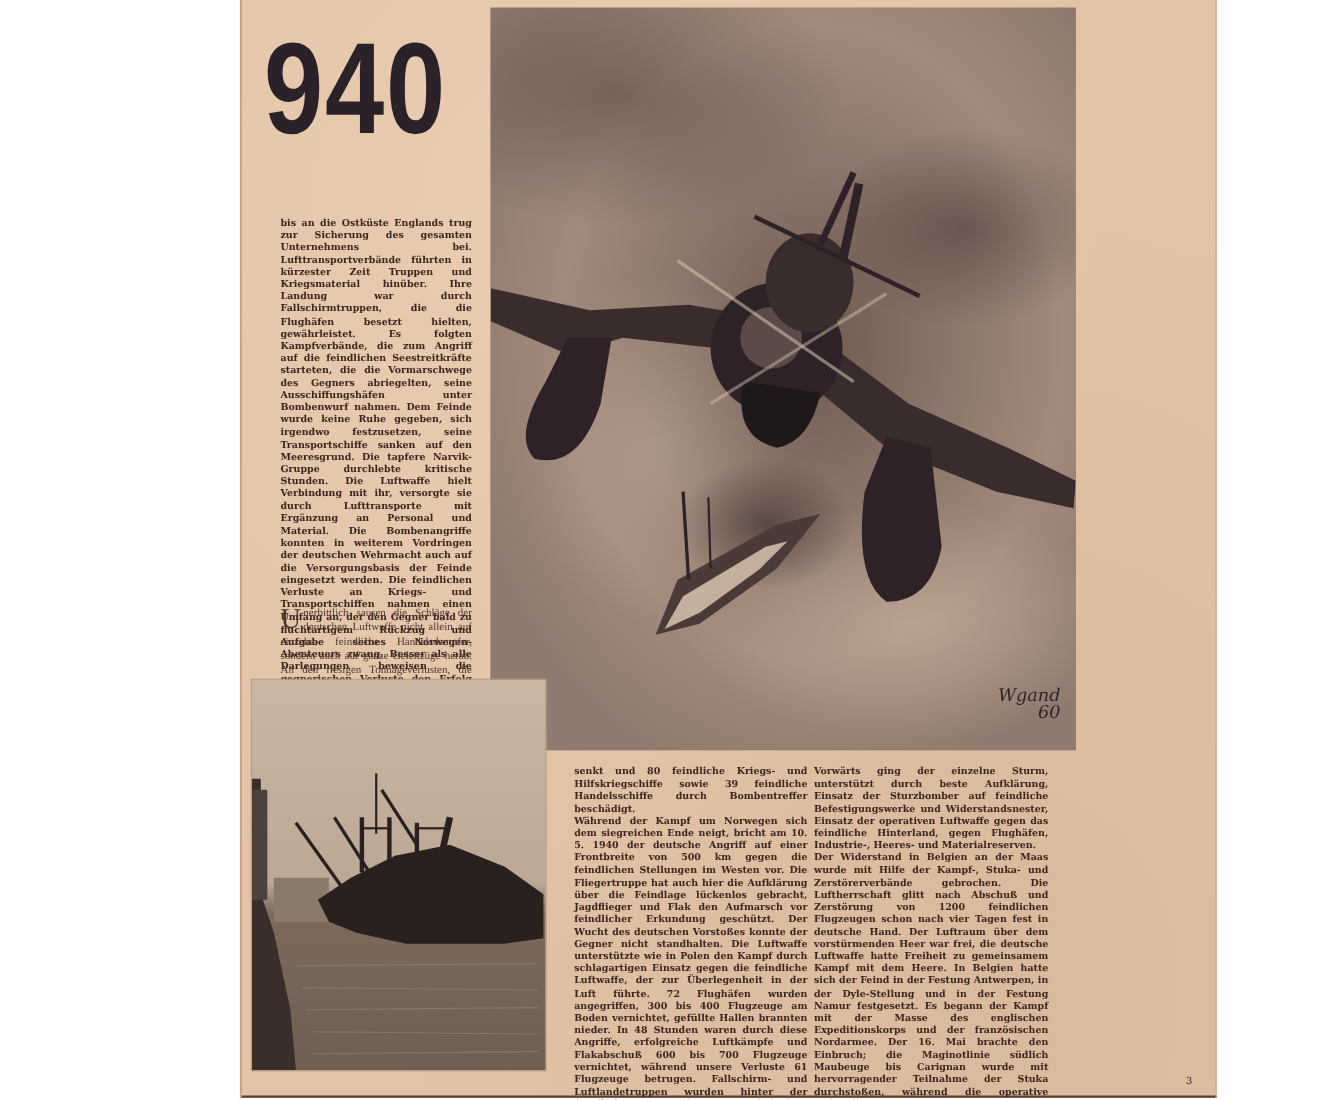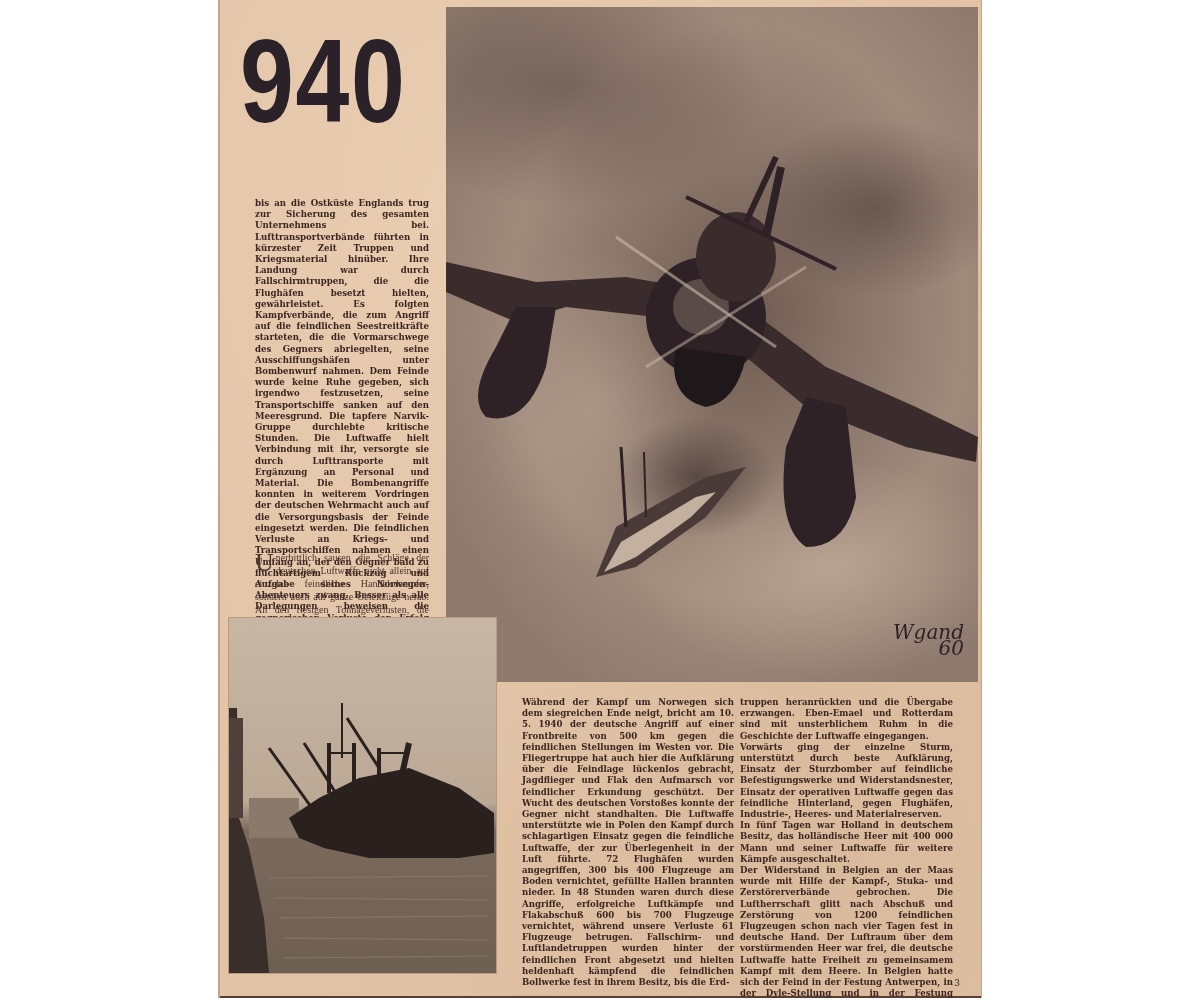--- a/index.html
+++ b/index.html
@@ -2,21 +2,21 @@
 <html><head>
   <meta charset="utf-8">
   <style>
     html, body { margin: 0; padding: 0; }
     body {
       width: 1200px; height: 1000px; background: #ffffff;
       position: relative; overflow: hidden;
       font-family: "DejaVu Serif", serif;
     }
     .page {
-      position: absolute; left: 218px; top: 0; width: 764px; height: 998px;
+      position: absolute; left: 218px; top: 0; width: 888px; height: 998px;
       background: #e2c3a6;
       background-image:
         radial-gradient(ellipse at 30% 20%, rgba(255,235,210,0.25), transparent 60%),
         radial-gradient(ellipse at 80% 90%, rgba(160,120,90,0.12), transparent 60%);
       box-shadow: inset 2px 0 0 #c8a484, inset -1px 0 0 #c8a484, inset 0 -2px 0 #5a3e33;
     }
     .year {
       position: absolute; left: 22px; top: 22px;
       font-family: "Liberation Sans", sans-serif; font-weight: bold;
       font-size: 118px; line-height: 1; color: #2a2228;
@@ -45,21 +45,21 @@
     .illustration {
       position: absolute; left: 228px; top: 7px; width: 532px; height: 675px;
       background:
         radial-gradient(ellipse at 55% 45%, #6e5a50 0%, #8a766a 30%, #a08a7c 55%, #8e7a6e 80%),
         #8e7a6e;
       overflow: hidden;
     }
     .illustration svg { position: absolute; left: 0; top: 0; }
     .signature {
       position: absolute; right: 14px; bottom: 26px; color: #2e2226;
-      font-family: "DejaVu Serif", serif; font-style: italic; font-size: 20px; line-height: 16px;
+      font-family: "DejaVu Serif", serif; font-style: italic; font-size: 16px; line-height: 16px;
       text-align: right;
       margin-left: 10px;
     }
     .photo {
       position: absolute; left: 10px; top: 617px; width: 267px; height: 355px;
       background: linear-gradient(#c8b7a5 0%, #bba996 52%, #7b6a5c 60%, #6e5f53 100%);
       overflow: hidden; border: 1px solid #b89c80;
     }
     .photo svg { position: absolute; left: 0; top: 0; }
     .page-number {
@@ -154,25 +154,24 @@
         <line x1="40" y1="260" x2="260" y2="258"></line>
         <line x1="45" y1="280" x2="260" y2="282"></line>
         <line x1="50" y1="300" x2="260" y2="298"></line>
         <line x1="55" y1="320" x2="260" y2="322"></line>
         <line x1="55" y1="340" x2="260" y2="338"></line>
       </g>
     </svg>
   </div>
 
   <div class="col col2">
+    <p>senkt und 80 feindliche Kriegs- und Hilfskriegschiffe sowie 39 feindliche Handelsschiffe durch Bombentreffer beschädigt.</p>
     <p>Während der Kampf um Norwegen sich dem siegreichen Ende neigt, bricht am 10. 5. 1940 der deutsche Angriff auf einer Frontbreite von 500 km gegen die feindlichen Stellungen im Westen vor. Die Fliegertruppe hat auch hier die Aufklärung über die Feindlage lückenlos gebracht, Jagdflieger und Flak den Aufmarsch vor feindlicher Erkundung geschützt. Der Wucht des deutschen Vorstoßes konnte der Gegner nicht standhalten. Die Luftwaffe unterstützte wie in Polen den Kampf durch schlagartigen Einsatz gegen die feindliche Luftwaffe, der zur Überlegenheit in der Luft führte. 72 Flughäfen wurden angegriffen, 300 bis 400 Flugzeuge am Boden vernichtet, gefüllte Hallen brannten nieder. In 48 Stunden waren durch diese Angriffe, erfolgreiche Luftkämpfe und Flakabschuß 600 bis 700 Flugzeuge vernichtet, während unsere Verluste 61 Flugzeuge betrugen. Fallschirm- und Luftlandetruppen wurden hinter der feindlichen Front abgesetzt und hielten heldenhaft kämpfend die feindlichen Bollwerke fest in ihrem Besitz, bis die Erd-</p>
   </div>
 
 
   <div class="col col3">
-    <p>truppen heranrückten und die Übergabe erzwangen. Eben-Emael und Rotterdam sind mit unsterblichem Ruhm in die Geschichte der Luftwaffe eingegangen.</p>
     <p>Vorwärts ging der einzelne Sturm, unterstützt durch beste Aufklärung, Einsatz der Sturzbomber auf feindliche Befestigungswerke und Widerstandsnester, Einsatz der operativen Luftwaffe gegen das feindliche Hinterland, gegen Flughäfen, Industrie-, Heeres- und Materialreserven.</p>
-    <p>In fünf Tagen war Holland in deutschem Besitz, das holländische Heer mit 400 000 Mann und seiner Luftwaffe für weitere Kämpfe ausgeschaltet.</p>
     <p>Der Widerstand in Belgien an der Maas wurde mit Hilfe der Kampf-, Stuka- und Zerstörerverbände gebrochen. Die Luftherrschaft glitt nach Abschuß und Zerstörung von 1200 feindlichen Flugzeugen schon nach vier Tagen fest in deutsche Hand. Der Luftraum über dem vorstürmenden Heer war frei, die deutsche Luftwaffe hatte Freiheit zu gemeinsamem Kampf mit dem Heere. In Belgien hatte sich der Feind in der Festung Antwerpen, in der Dyle-Stellung und in der Festung Namur festgesetzt. Es begann der Kampf mit der Masse des englischen Expeditionskorps und der französischen Nordarmee. Der 16. Mai brachte den Einbruch; die Maginotlinie südlich Maubeuge bis Carignan wurde mit hervorragender Teilnahme der Stuka durchstoßen, während die operative Luftwaffe</p>
   </div>
 
   <div class="page-number">3</div>
 </div>
 
 </body></html>

